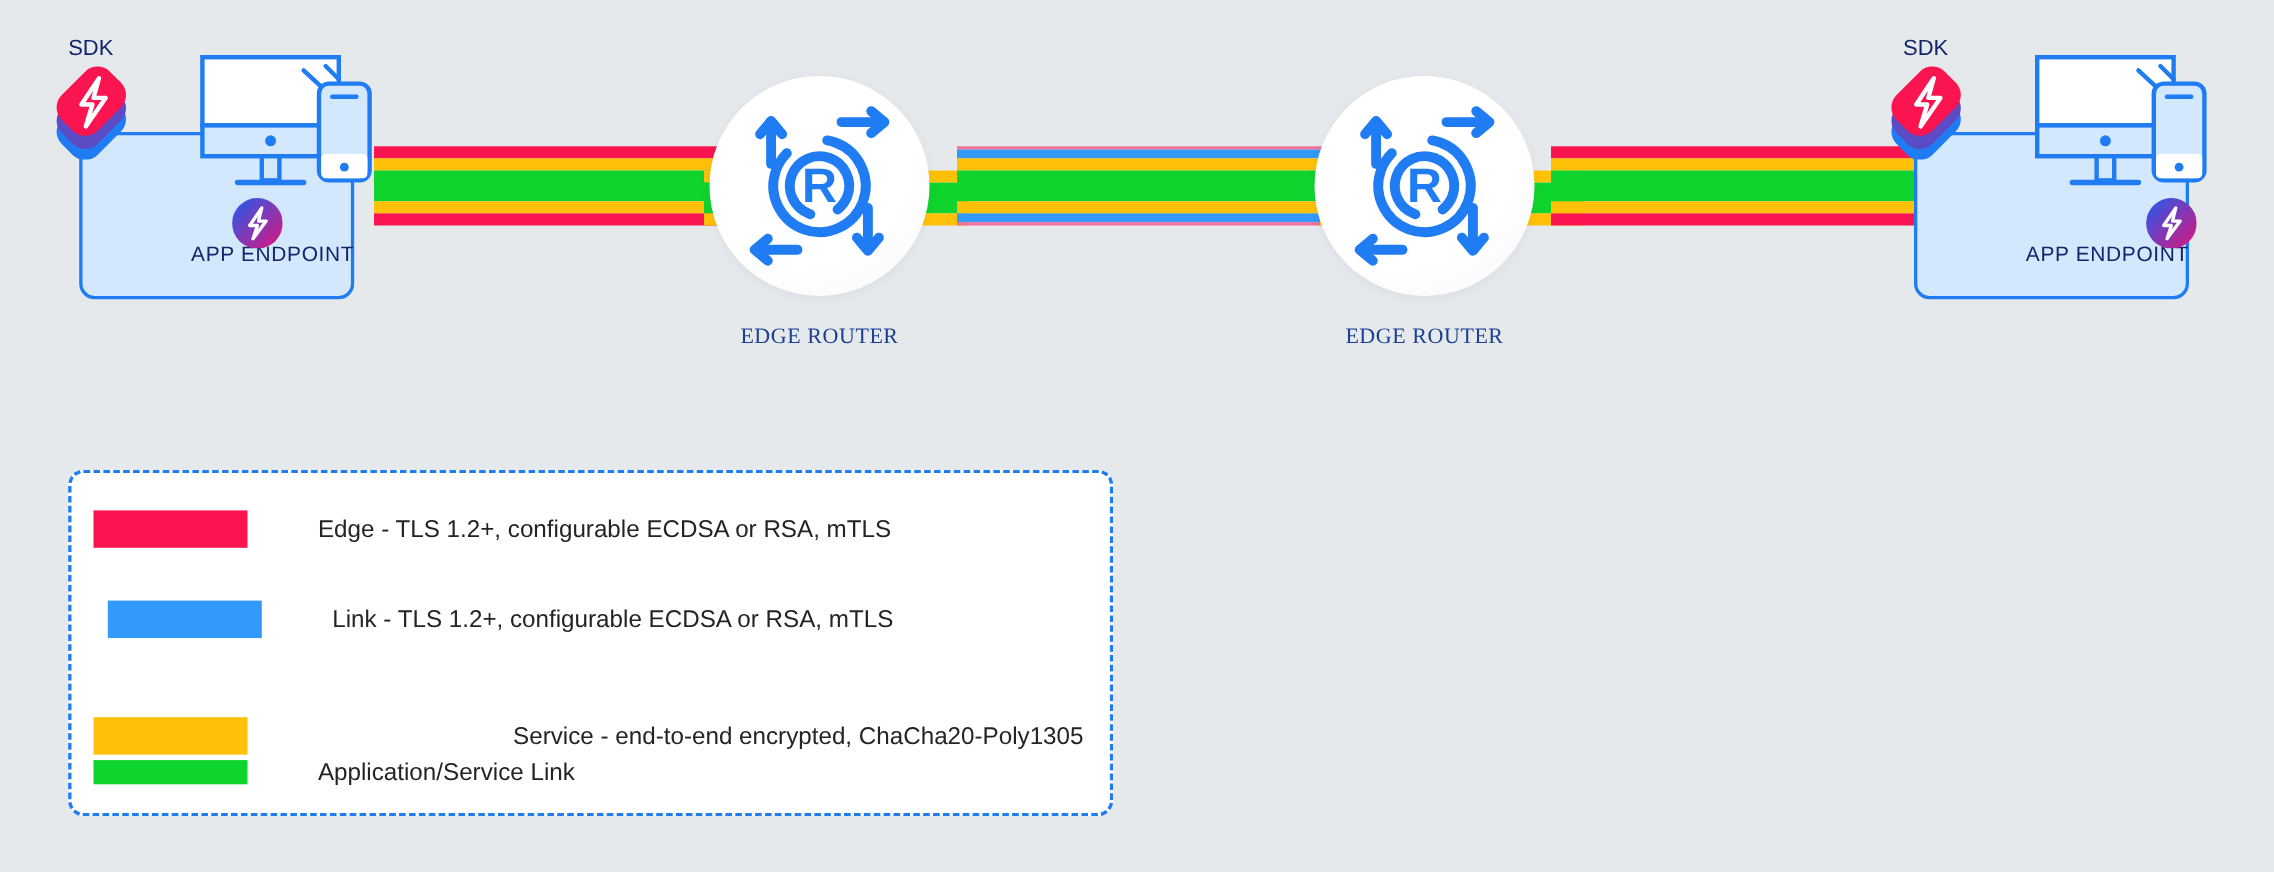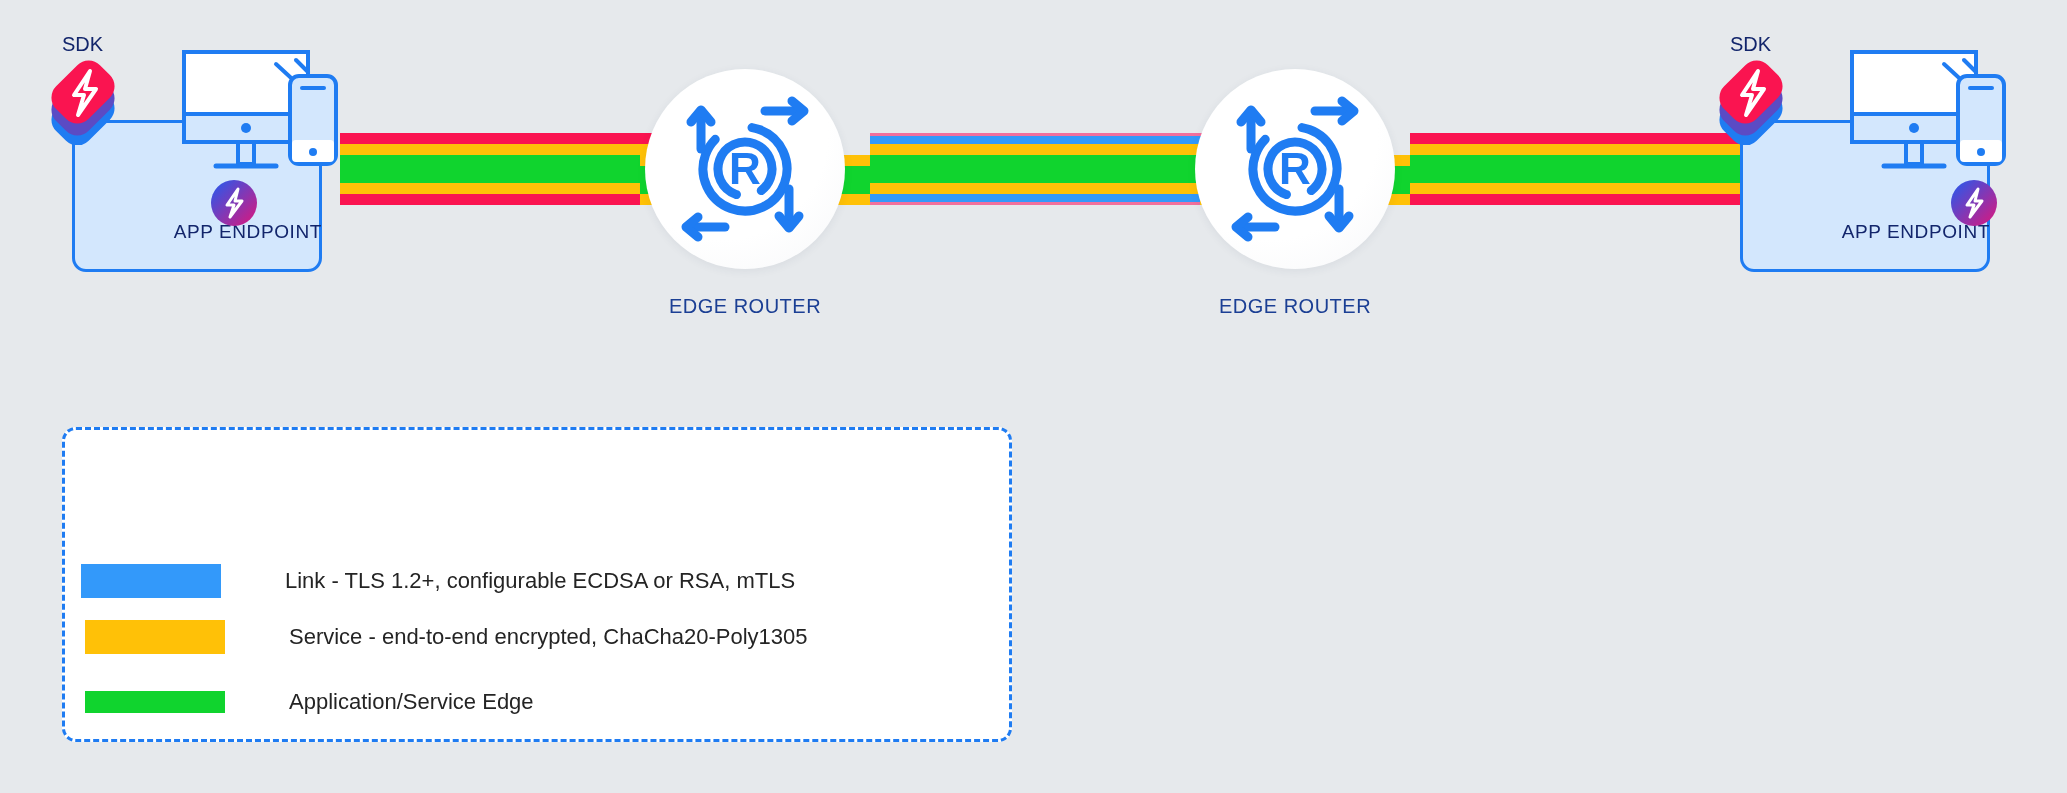--- a/index.html
+++ b/index.html
@@ -18,21 +18,21 @@
   .s-link{background:#3399fa;}
   .s-svc{background:#ffc107;}
   .s-data{background:#10d42e;}
 
   
   .router{position:absolute;width:200px;height:200px;border-radius:50%;
     background:radial-gradient(circle at 38% 32%, #ffffff 0%, #ffffff 58%, #f6f7f9 100%);
     box-shadow:0 2px 10px rgba(40,60,90,.07);}
   .router-ico{position:absolute;inset:0;display:flex;align-items:center;justify-content:center;}
   .router-label{position:absolute;text-align:center;color:#1b3f94;
-    font-size:20px;letter-spacing:.5px;white-space:nowrap;}
+    font-size:20px;letter-spacing:.5px;white-space:nowrap;font-family:Liberation Serif, serif;}
 
   
   .ep-panel{position:absolute;background:#d3e7fd;border:3px solid #1f7cf2;
     border-radius:14px;box-sizing:border-box;}
   .ep-label{position:absolute;color:#12256b;font-size:19px;letter-spacing:.6px;
     white-space:nowrap;text-align:right;}
   .sdk-label{position:absolute;color:#12256b;font-size:20px;white-space:nowrap;}
   .sdk-stack{position:absolute;}
   .dev{position:absolute;}
   .badge{position:absolute;width:46px;height:46px;}
@@ -212,29 +212,33 @@
             <stop offset="100%" stop-color="#e0157a"></stop>
       </linearGradient>
         </defs>
       <circle cx="23" cy="23" r="23" fill="url(#g2)"></circle>
       <path d="M27 9 L16 25 L23 25 L19 37 L31 21 L24 21 Z" fill="none" stroke="#ffffff" stroke-width="3" stroke-linejoin="round"></path>
     </svg>
   </div>
 
   <div class="legend" style="left:62px;top:427px;width:950px;height:315px;"></div>
 
-
-  <div class="legend-row" style="left:81px;top:543px;width:900px;height:40px;margin-top:18px;">
+  <div class="legend-row" style="left:85px;top:461px;width:900px;height:40px;">
+    <div class="swatch" style="background:#fa1450;"></div>
+    <div class="legend-text">Edge - TLS 1.2+, configurable ECDSA or RSA, mTLS</div>
+  </div>
+
+  <div class="legend-row" style="left:98px;top:543px;width:900px;height:40px;">
     <div class="swatch" style="background:#3399fa;"></div>
     <div class="legend-text">Link - TLS 1.2+, configurable ECDSA or RSA, mTLS</div>
   </div>
 
-  <div class="legend-row" style="left:85px;top:617px;width:900px;height:40px;">
+  <div class="legend-row" style="left:85px;top:649px;width:900px;height:40px;justify-content:space-between;">
     <div class="swatch" style="background:#ffc107;"></div>
     <div class="legend-text">Service - end-to-end encrypted, ChaCha20-Poly1305</div>
   </div>
 
   <div class="legend-row" style="left:85px;top:687px;width:900px;height:30px;">
     <div class="swatch" style="background:#10d42e;height:22px;"></div>
-    <div class="legend-text">Application/Service Edge</div>
+    <div class="legend-text">Application/Service Link</div>
   </div>
 
 </div>
 
 </body></html>

